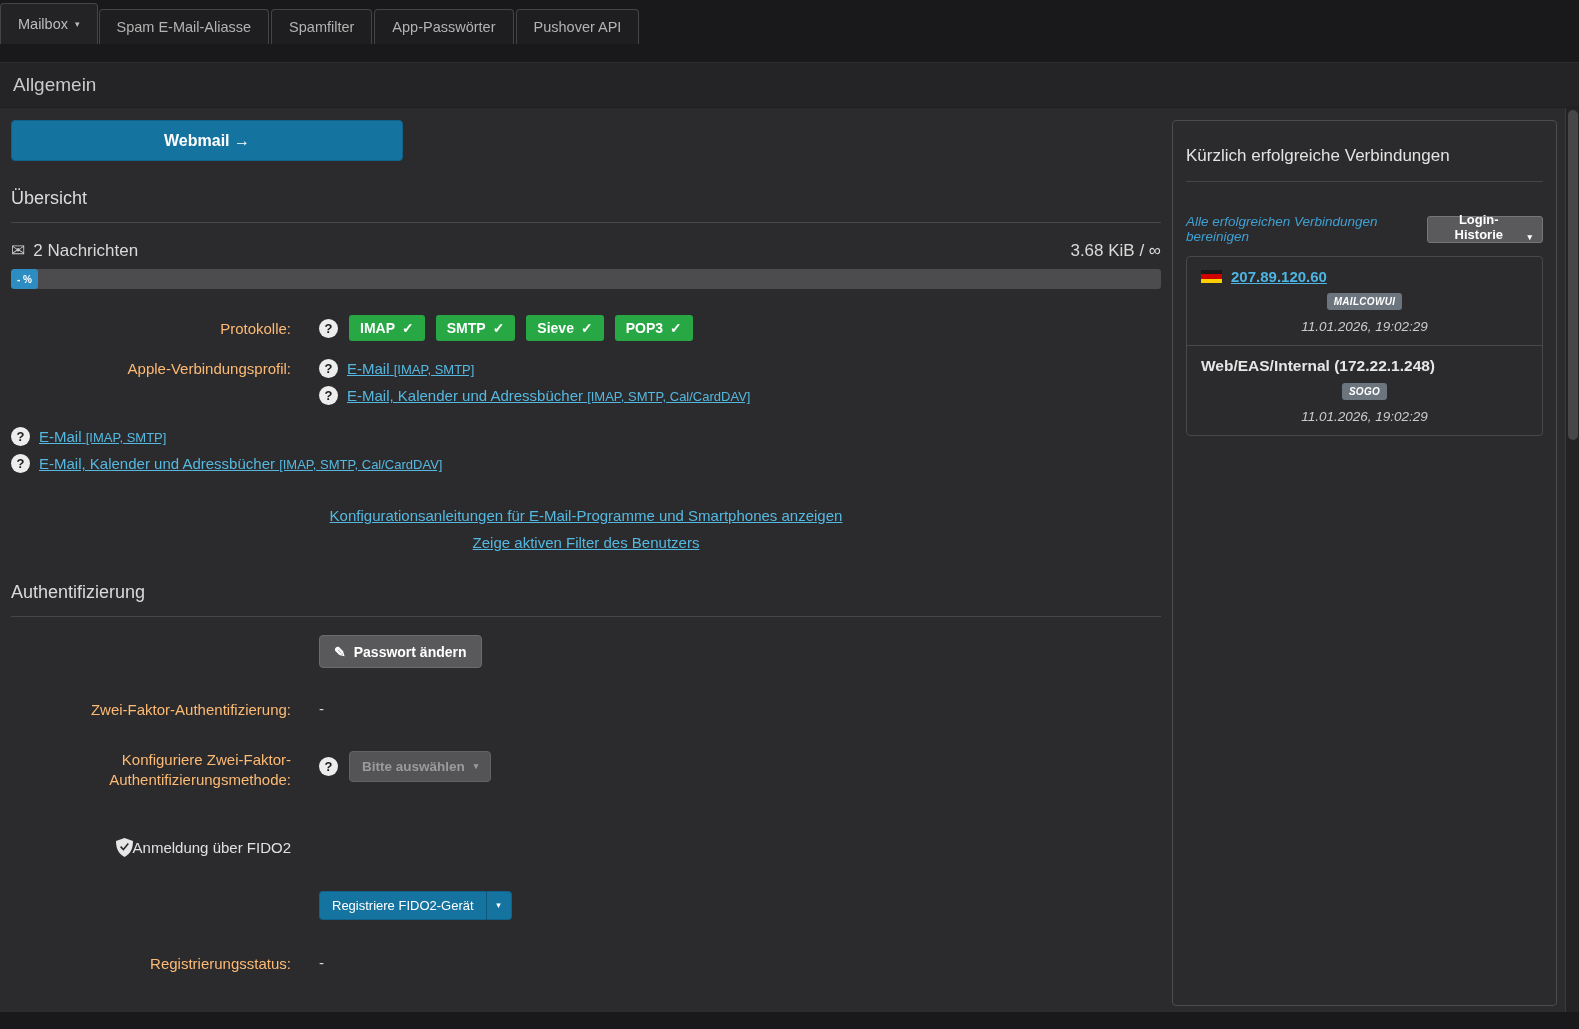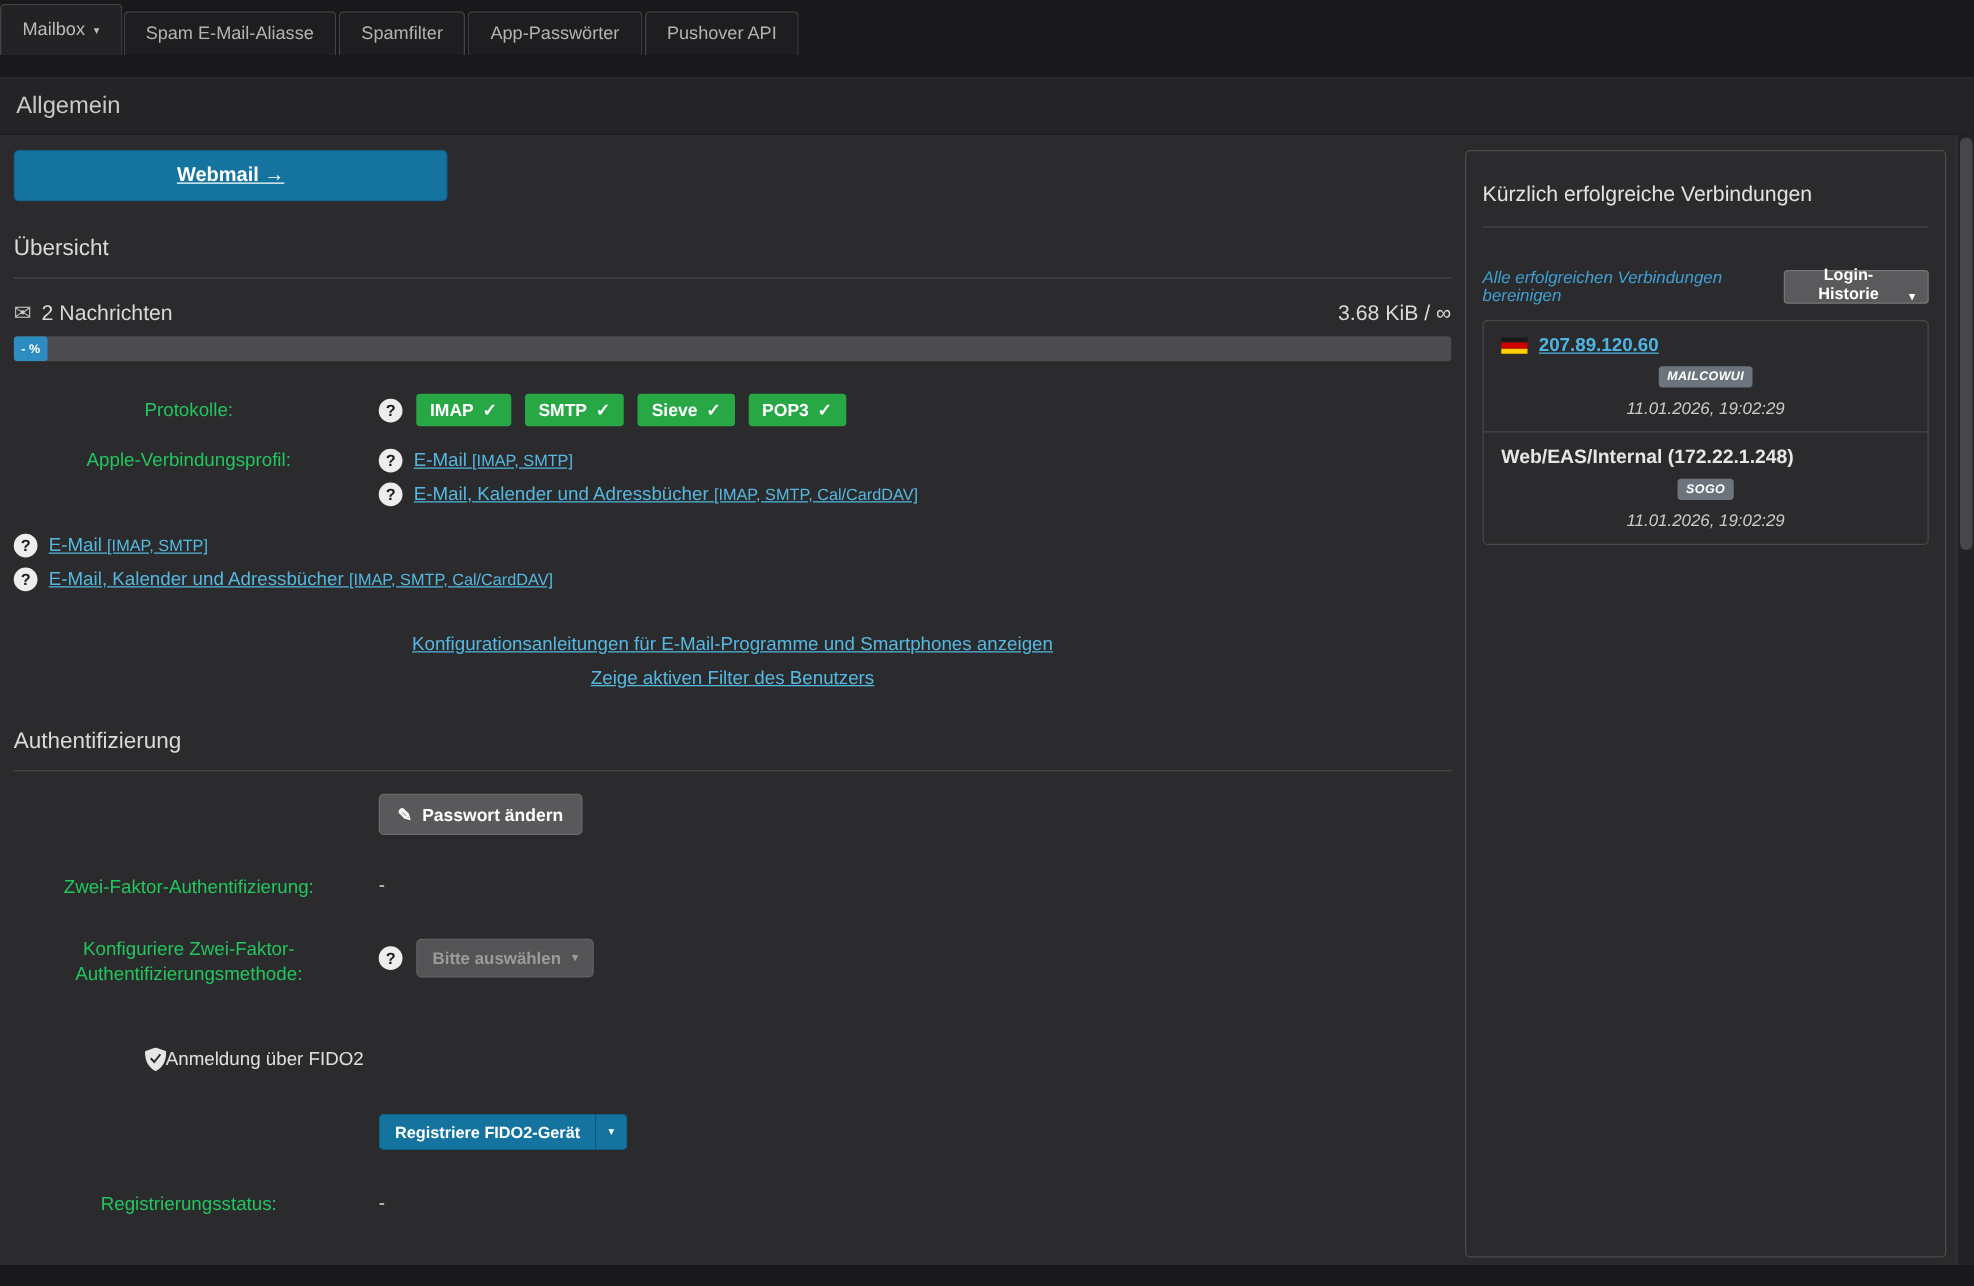--- a/index.html
+++ b/index.html
@@ -32,42 +32,42 @@
   }
   
   .content {
     background:#2b2b2d; height:904px; display:flex;
     padding:12px 0 0 11px; position:relative;
   }
   .footer-strip { height:17px; background:#19191b; }
   .left-col { width:1150px; }
   
   .webmail-btn {
-    width:347px; height:41px; background:#15749f; border:1px solid #10618b;
+    width:392px; height:41px; background:#15749f; border:1px solid #10618b;
     border-radius:4px; color:#fff; font-weight:bold; font-size:16px;
-    display:flex; align-items:center; justify-content:center; gap:8px; cursor:pointer;text-decoration:underline;
+    display:flex; align-items:center; justify-content:center; gap:8px; cursor:pointer;
   }
   .section-heading { font-size:18px; color:#dadada; margin-top:27px; }
   .hr { border-top:1px solid #47474a; margin-top:13px; }
   
   .quota-row { display:flex; justify-content:space-between; align-items:center; margin-top:17px; }
   .quota-left { display:flex; align-items:center; gap:8px; font-size:17px; color:#d9d9d9; }
   .envelope { font-size:17px; color:#c9c9c9; }
   .quota-right { font-size:17px; color:#d9d9d9; }
   .progress { margin-top:8px; height:20px; background:#4c4c4e; border-radius:3px; overflow:hidden; }
   .progress-chip {
     width:27px; height:20px; background:#2d8cc2; color:#fff;
     font-size:10px; font-weight:bold; display:flex; align-items:center; justify-content:center;
     border-radius:3px;
   }
   
   .form-row { display:flex; align-items:flex-start; }
   .form-label {
-    width:280px; margin-right:12px; text-align:center;
-    font-size:15px; color:#22c55e; padding-top:4px; line-height:20px;
+    width:280px; margin-right:28px; text-align:right;
+    font-size:15px; color:#fdba74; padding-top:4px; line-height:20px;
   }
   .form-content { flex:1; }
   .help-icon {
     width:19px; height:19px; border-radius:50%; background:#ededed; color:#1b1b1d;
     font-size:13px; font-weight:bold; display:inline-flex; align-items:center; justify-content:center;
     flex:none; cursor:pointer;
   }
   .badge-proto {
     display:inline-flex; align-items:center; gap:7px;
     background:#28a745; color:#fff; font-weight:bold; font-size:14px;
@@ -97,21 +97,21 @@
   }
   .shield-svg { width:17px; height:19px; flex:none; }
   .id-table { border-bottom:1px solid #4f4f52; }
   .id-table-header {
     background:#222224; display:flex; justify-content:space-between;
     padding:9px 12px; font-size:14.5px; font-weight:bold; color:#e8e8e8;
   }
   .btn-split { display:inline-flex; height:29px; cursor:pointer; }
   .btn-split .main {
     background:#15749f; border:1px solid #10618b; border-right:none;
-    border-radius:4px 0 0 4px; color:#fff; font-weight:bold; font-size:13px;
+    border-radius:4px 0 0 4px; color:#fff; font-weight:normal; font-size:13px;
     display:flex; align-items:center; padding:0 12px;
   }
   .btn-split .toggle {
     background:#15749f; border:1px solid #10618b; border-left:1px solid #0e567c;
     border-radius:0 4px 4px 0; width:26px;
     display:flex; align-items:center; justify-content:center;
   }
   .btn-split .caret { color:#fff; }
   
   .side-card {

